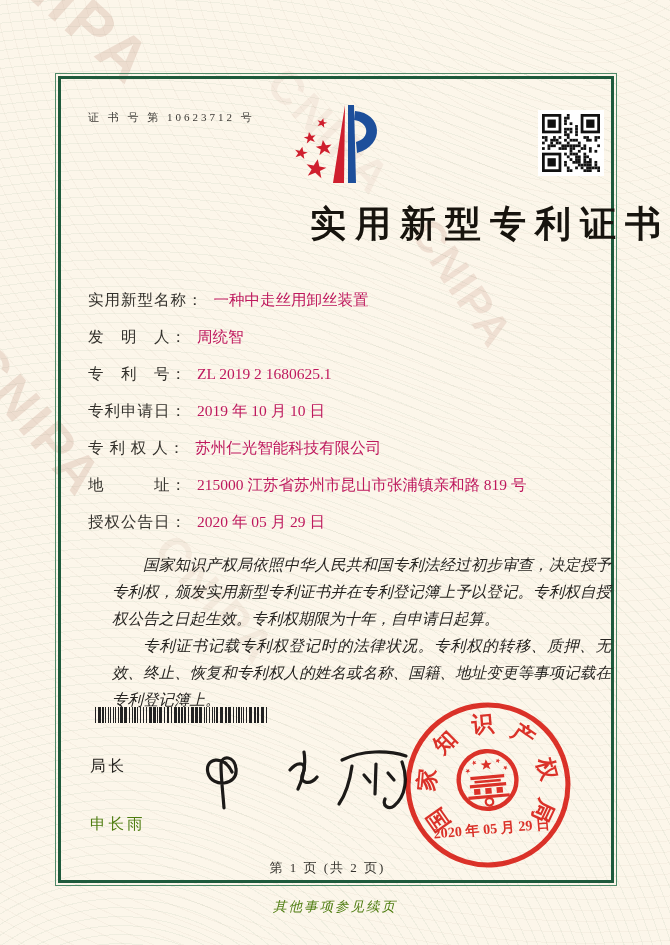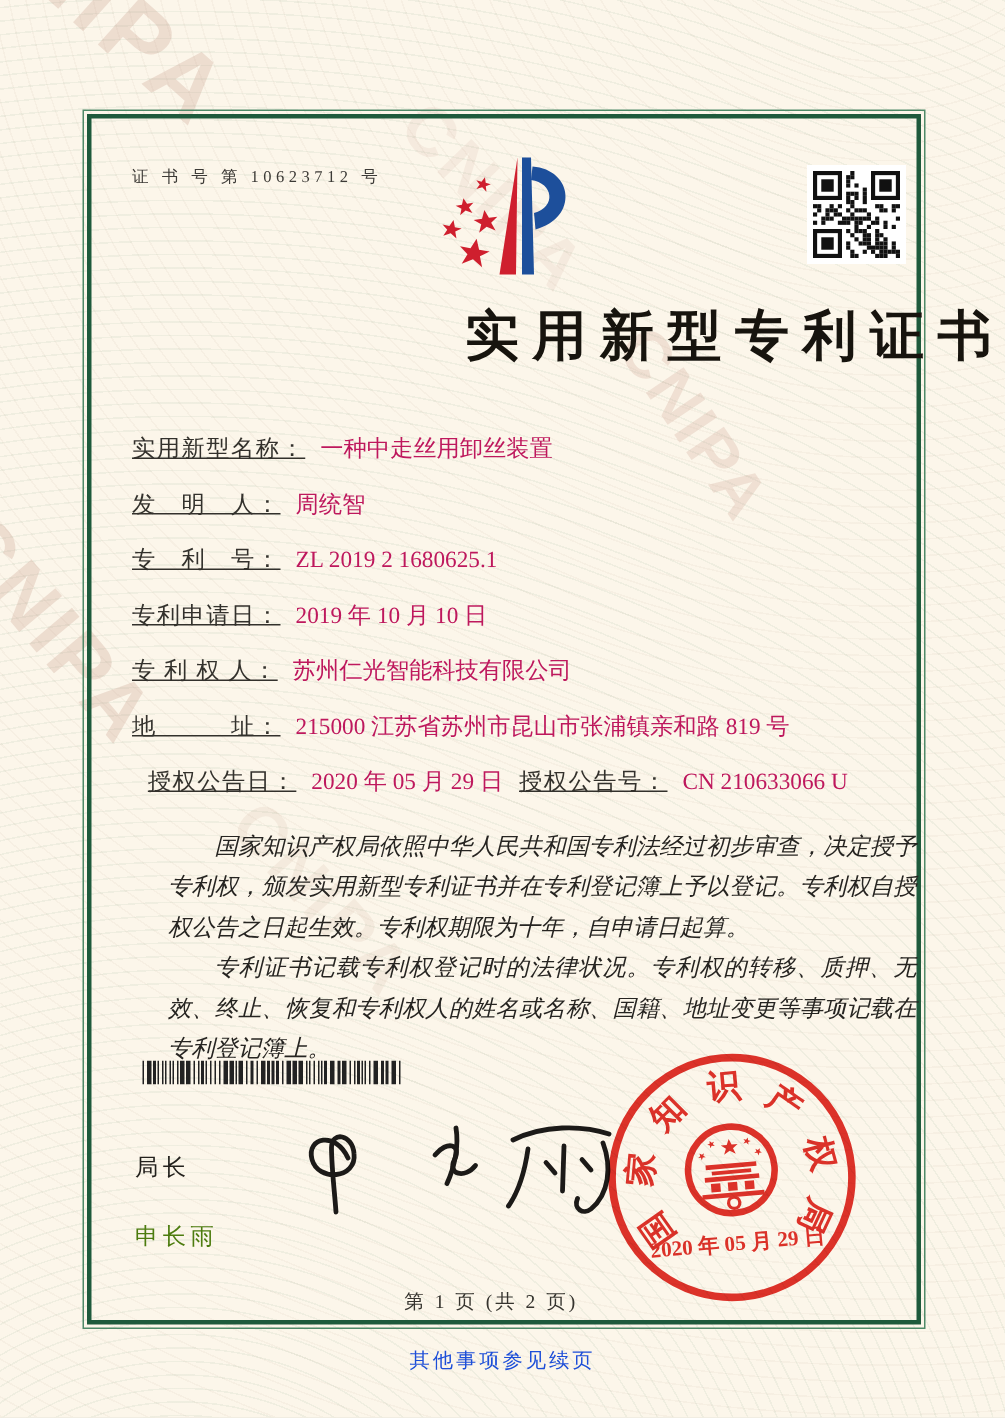--- a/index.html
+++ b/index.html
@@ -30,38 +30,38 @@
 
   .cert-no { position:absolute; z-index:2; left:88px; top:110px;
              font-size:11px; letter-spacing:3px; color:#3c3a36; }
   .logo { position:absolute; z-index:2; left:288px; top:98px; width:100px; height:90px; }
   .qr { position:absolute; z-index:2; left:538px; top:110px; width:66px; height:66px;
         background:#ffffff; padding:4px; }
   .title { position:absolute; z-index:2; left:0; right:0; top:200px; text-align:right;
            font-size:36px; font-weight:700; letter-spacing:9px; color:#17140e; }
   .fields { position:absolute; z-index:2; left:88px; top:281px; width:500px; font-size:15.5px; }
   .frow { height:37px; line-height:37px; white-space:nowrap; display:flex; }
-  .fpair { display:flex;justify-content:center; }
+  .fpair { display:flex; }
   .fpair.first { width:258px; }
-  .flabel { letter-spacing:1px; color:#33312c;text-decoration:underline; }
+  .flabel { letter-spacing:1px; color:#33312c; }
   .fvalue { margin-left:10px; color:#be185d; }
   .paras { position:absolute; z-index:2; left:88px; top:551px; width:499px;
            font-size:15.5px; line-height:27px; text-align:justify; color:#262421;
            font-style:italic;margin-left:24px; }
   .paras p { text-indent:2em; }
   .barcode { position:absolute; z-index:2; left:94px; top:707px; }
-  .signer-role { position:absolute; z-index:2; left:90px; top:756px; font-size:15.5px; letter-spacing:3px; color:#23211d;margin-top:12px; }
+  .signer-role { position:absolute; z-index:2; left:90px; top:756px; font-size:15.5px; letter-spacing:3px; color:#23211d; }
   .signer-name { position:absolute; z-index:2; left:90px; top:814px; font-size:15.5px; letter-spacing:3px; color:#4d7c0f; }
   .signature { position:absolute; z-index:3; left:192px; top:742px; }
   .seal { position:absolute; z-index:3; left:402px; top:699px; width:172px; height:172px;
           transform:rotate(-5deg); opacity:0.93; mix-blend-mode:multiply; }
   .page-info { position:absolute; z-index:2; left:0; right:15px; top:859px; text-align:center;
                font-size:13px; letter-spacing:2px; color:#35332e; }
   .continuation { position:absolute; z-index:2; left:0; right:0; top:898px; text-align:center;
-                  font-size:13.5px; letter-spacing:2px; color:#1d4ed8; }
+                  font-size:13.5px; letter-spacing:2px; color:#4d7c0f; font-style:italic; }
 </style>
 </head>
 <body>
 
 <div class="sheet">
 
   <div class="wm wm1">CNIPA</div>
   <div class="wm wm2">CNIPA</div>
   <div class="wm wm3">CNIPA</div>
   <div class="wm wm4">CNIPA</div>
@@ -241,24 +241,20 @@
     </div>
     <div class="frow">
       <span class="flabel">地　　　址：</span>
       <span class="fvalue">215000 江苏省苏州市昆山市张浦镇亲和路 819 号</span>
     </div>
     <div class="frow">
       <span class="fpair first">
         <span class="flabel">授权公告日：</span>
         <span class="fvalue">2020 年 05 月 29 日</span>
       </span>
-      <span class="fpair">
-        <span class="flabel">授权公告号：</span>
-        <span class="fvalue">CN 210633066 U</span>
-      </span>
     </div>
   </div>
 
   <div class="paras">
     <p>国家知识产权局依照中华人民共和国专利法经过初步审查，决定授予专利权，颁发实用新型专利证书并在专利登记簿上予以登记。专利权自授权公告之日起生效。专利权期限为十年，自申请日起算。</p>
     <p>专利证书记载专利权登记时的法律状况。专利权的转移、质押、无效、终止、恢复和专利权人的姓名或名称、国籍、地址变更等事项记载在专利登记簿上。</p>
   </div>
 
   <svg id="barcode-svg" class="barcode" width="176" height="16" viewBox="0 0 176 16" xmlns="http://www.w3.org/2000/svg">
       <rect x="1" y="0" width="1" height="16" fill="#222"></rect>

